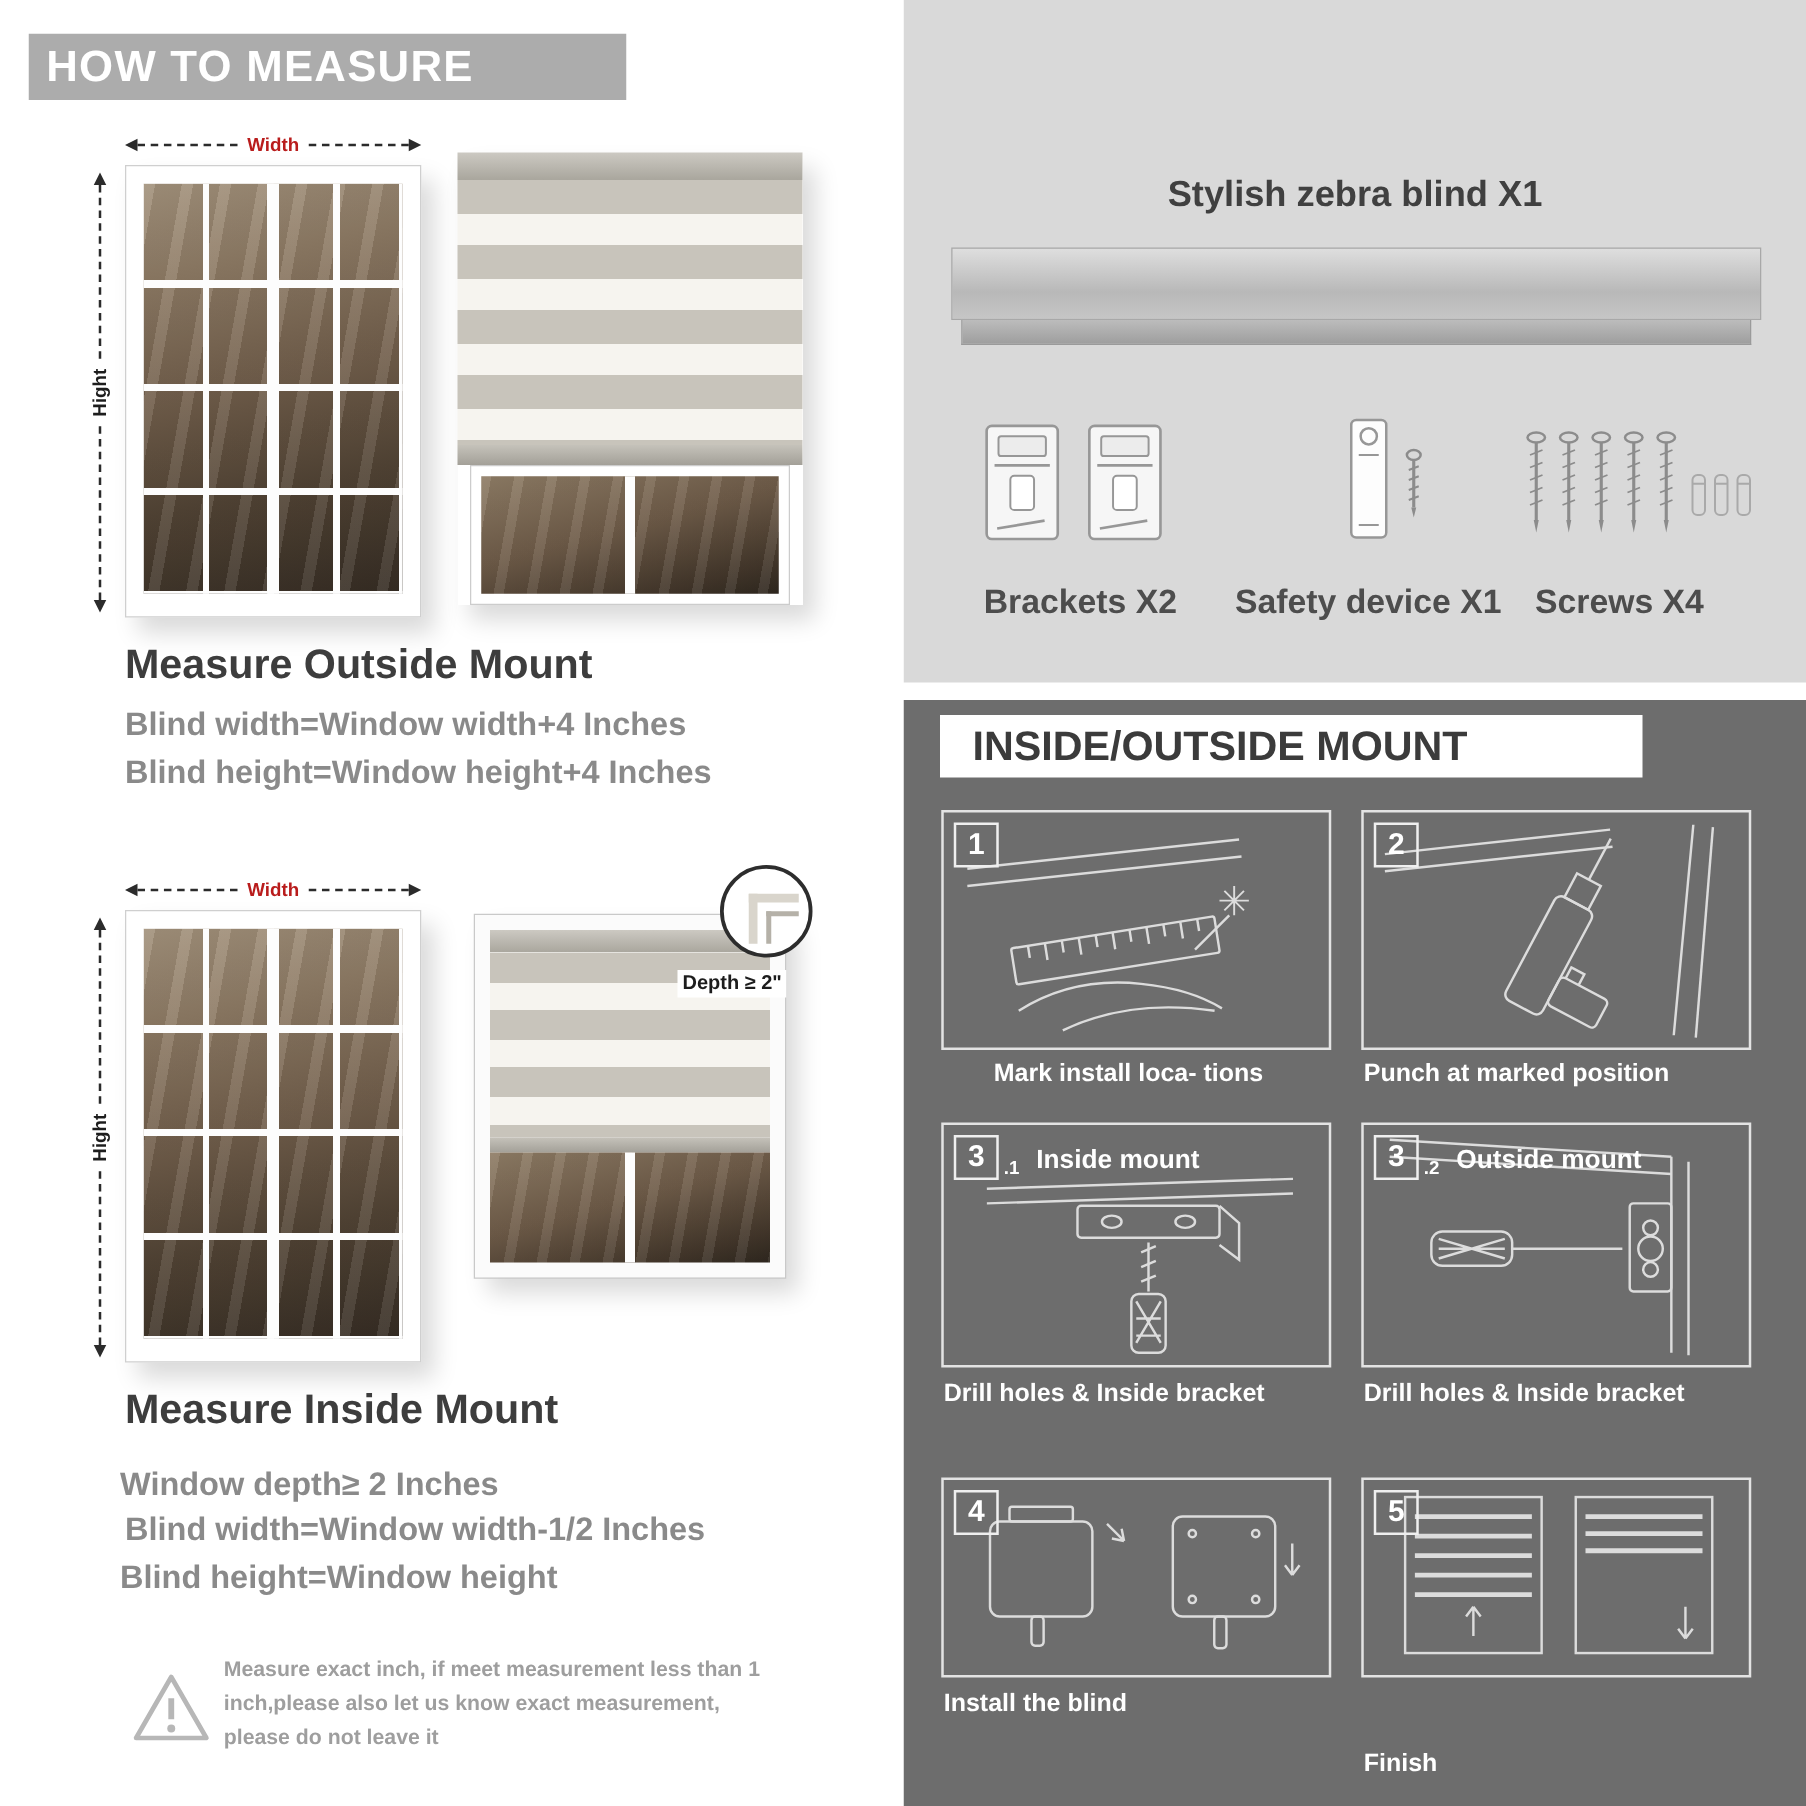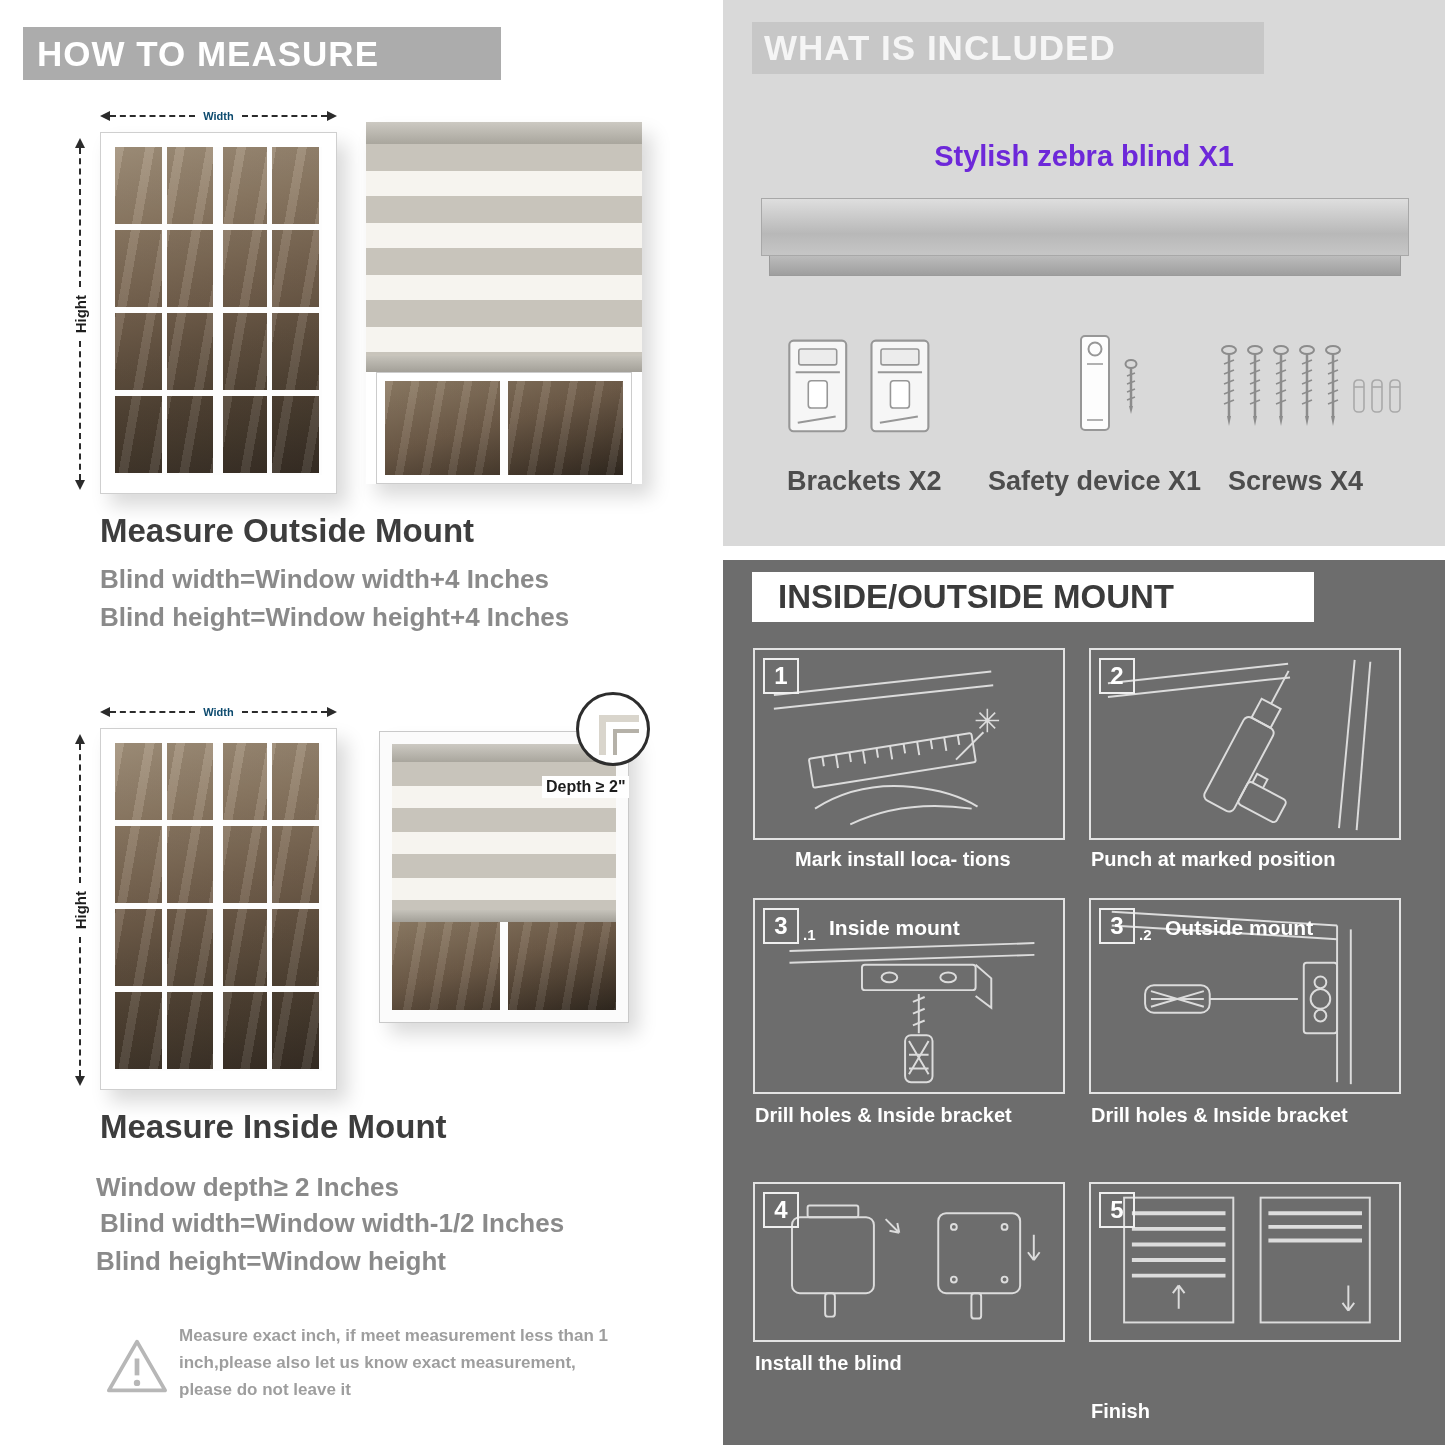--- a/index.html
+++ b/index.html
@@ -22,21 +22,21 @@
   .photo2 { background-image:
       linear-gradient(90deg, transparent calc(50% - 4px), #fdfdfd calc(50% - 4px), #fdfdfd calc(50% + 4px), transparent calc(50% + 4px)),
       repeating-linear-gradient(100deg, rgba(255,255,255,.08) 0 8px, rgba(0,0,0,.05) 8px 26px),
       linear-gradient(165deg, #8f7d66 0%, #6f5c49 45%, #473a2d 80%, #2f271f 100%); }
 
   
   .h-arrow { position:absolute; display:flex; align-items:center; height:20px; }
   .h-arrow .tri-l { width:0; height:0; border-top:5px solid transparent; border-bottom:5px solid transparent; border-right:10px solid #2b2b2b; }
   .h-arrow .tri-r { width:0; height:0; border-top:5px solid transparent; border-bottom:5px solid transparent; border-left:10px solid #2b2b2b; }
   .h-arrow .dash { flex:1; height:0; border-top:2px dashed #2b2b2b; }
-  .h-arrow .lbl { font-size:11px; font-weight:bold; color:#0c4a6e; padding:0 8px; }
+  .h-arrow .lbl { font-size:15px; font-weight:bold; color:#b91c1c; padding:0 8px; }
   .v-arrow { position:absolute; display:flex; flex-direction:column; align-items:center; width:20px; }
   .v-arrow .tri-u { width:0; height:0; border-left:5px solid transparent; border-right:5px solid transparent; border-bottom:10px solid #2b2b2b; }
   .v-arrow .tri-d { width:0; height:0; border-left:5px solid transparent; border-right:5px solid transparent; border-top:10px solid #2b2b2b; }
   .v-arrow .dash { flex:1; width:0; border-left:2px dashed #2b2b2b; }
   .v-arrow .lbl { writing-mode:vertical-rl; transform:rotate(180deg); font-size:15px; font-weight:bold; color:#1d1d1d; padding:8px 0; }
 
   
   .blind-out { position:absolute; box-shadow:10px 12px 18px rgba(0,0,0,.15); }
   .b-rail  { height:22px; background:linear-gradient(180deg,#ccc9c2,#a9a69d); }
   .b-body  { height:212px; background:repeating-linear-gradient(180deg,#c8c4bb 0 27px,#f6f4ef 27px 52px); }
@@ -63,21 +63,21 @@
 
   .warn-wrap { position:absolute; left:103px; top:1322px; width:540px; display:flex; }
   .warn-icon { flex:0 0 76px; padding-top:14px; }
   .warn-text { font-size:17px; font-weight:bold; color:#9e9e9e; line-height:1.6; width:440px; }
 
   
   .rt-panel { position:absolute; left:723px; top:0; width:722px; height:546px; background:#d9d9d9; }
   .wi-header { position:absolute; left:29px; top:22px; width:512px; height:52px; background:#c7c7c7;
     color:#f5f5f5; font-size:35px; font-weight:bold; line-height:52px; padding-left:12px; letter-spacing:1px; }
   .blind-name { position:absolute; left:0; top:140px; width:100%; text-align:center;
-    font-size:29px; font-weight:bold; color:#6d28d9; }
+    font-size:29px; font-weight:bold; color:#404040; }
   .rail-main { position:absolute; left:38px; top:198px; width:648px; height:58px;
     background:linear-gradient(180deg,#dedede,#b8b8b8 62%,#c6c6c6); border:1px solid #a8a8a8; }
   .rail-lip { position:absolute; left:46px; top:256px; width:632px; height:20px;
     background:linear-gradient(180deg,#bcbcbc,#9e9e9e); border:1px solid #9a9a9a; border-top:none; }
   .item-art { position:absolute; }
   .item-label { position:absolute; top:466px; font-size:27px; font-weight:bold; color:#4d4d4d; }
 
   
   .rb-panel { position:absolute; left:723px; top:560px; width:722px; height:885px; background:#6d6d6d; }
   .mount-header { position:absolute; left:29px; top:12px; width:562px; height:50px; background:#fff;
@@ -172,21 +172,20 @@
           <path d="M36 6 L66 58 L6 58 Z" fill="none" stroke="#b7b7b7" stroke-width="4" stroke-linejoin="round"></path>
           <line x1="36" y1="24" x2="36" y2="42" stroke="#b7b7b7" stroke-width="5"></line>
           <circle cx="36" cy="50" r="3.4" fill="#b7b7b7"></circle>
         </svg>
       </div>
       <div class="warn-text">Measure exact inch, if meet measurement less than 1 inch,please also let us know exact measurement, please do not leave it</div>
     </div>
   </div>
 
   <div class="rt-panel">
-    <div class="wi-header">WHAT IS INCLUDED</div>
     <div class="blind-name">Stylish zebra blind X1</div>
     <div class="rail-main"></div>
     <div class="rail-lip"></div>
 
     <div class="item-art" style="left:60px; top:334px;">
       <svg viewBox="0 0 150 100" width="158" height="106">
         <g fill="#f6f6f6" stroke="#979797" stroke-width="2">
           <rect x="6" y="6" width="54" height="86" rx="4"></rect>
           <rect x="84" y="6" width="54" height="86" rx="4"></rect>
         </g>

